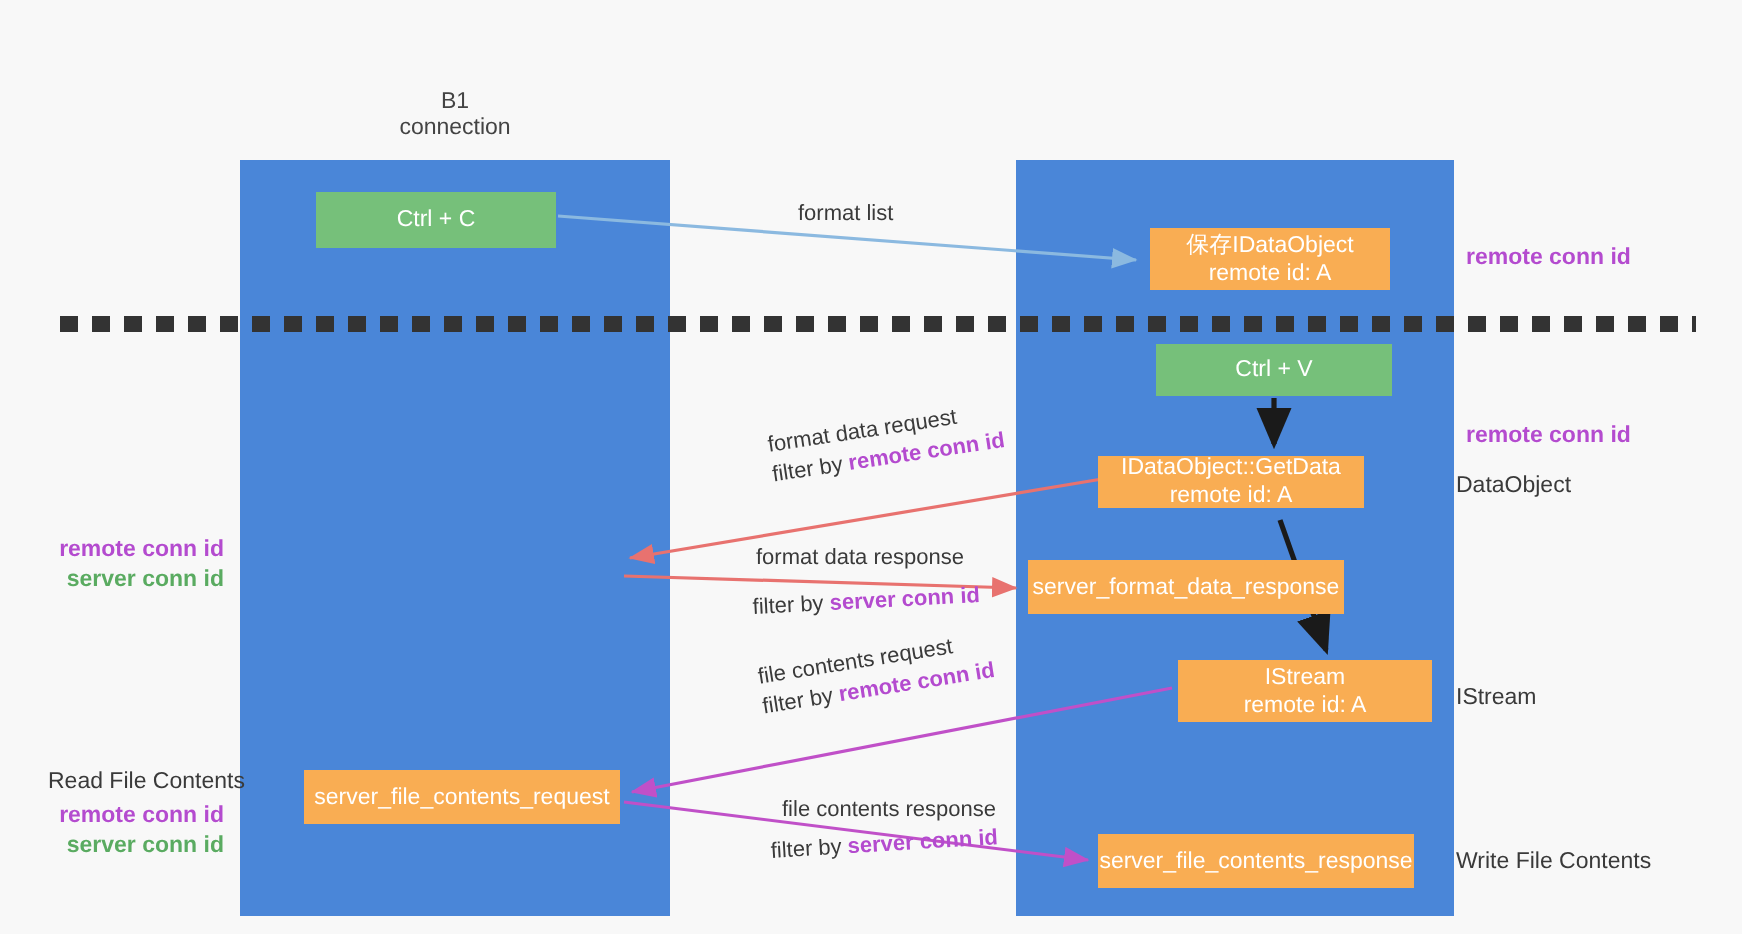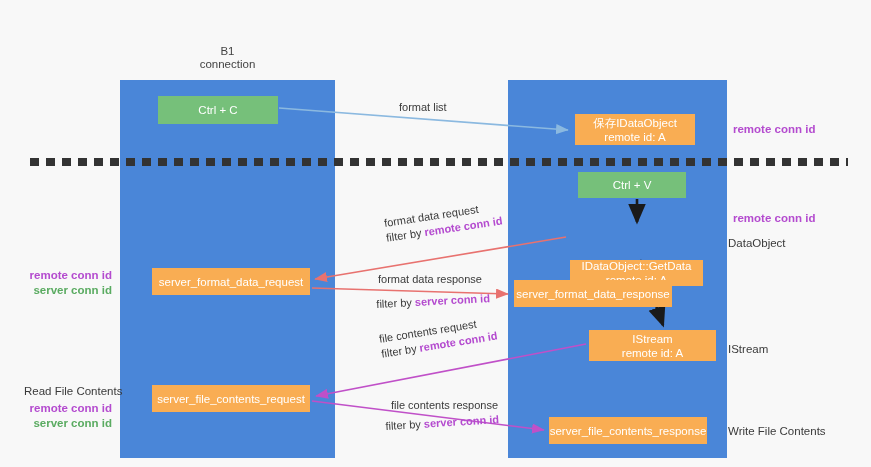--- a/index.html
+++ b/index.html
@@ -41,22 +41,22 @@
     position:absolute;display:flex;flex-direction:column;
     align-items:center;justify-content:center;
     color:#ffffff;font-size:11.5px;line-height:14px;text-align:center;
     box-sizing:border-box;
   }
   .node.green{background:#76c07a;justify-content:center;}
   .node.orange{background:#f9ad53;}
 
   #n-ctrlc{left:158px;top:96px;width:120px;height:28px;}
   #n-save-ido{left:575px;top:114px;width:120px;height:31px;}
-  #n-ctrlv{left:578px;top:172px;width:108px;height:26px;}
-  #n-getdata{left:570px;top:228px;width:133px;height:26px;margin-top:32px;}
+  #n-ctrlv{left:578px;top:172px;width:118px;height:26px;}
+  #n-getdata{left:549px;top:228px;width:133px;height:26px;}
   #n-sfdreq{left:152px;top:268px;width:158px;height:27px;}
   #n-sfdresp{left:514px;top:280px;width:158px;height:27px;}
   #n-istream{left:589px;top:330px;width:127px;height:31px;}
   #n-sfcreq{left:152px;top:385px;width:158px;height:27px;}
   #n-sfcresp{left:549px;top:417px;width:158px;height:27px;}
 
   
   .side{position:absolute;font-size:11.5px;line-height:15px;}
   .purple{color:#b44bcf;font-weight:bold;}
   .green-t{color:#5aab61;font-weight:bold;}
@@ -142,23 +142,20 @@
 
   <div class="node green" id="n-ctrlv">
     <span>Ctrl + V</span>
   </div>
 
   <div class="node orange" id="n-getdata">
     <span>IDataObject::GetData</span>
     <span>remote id: A</span>
   </div>
 
-  <div class="node orange" id="n-sfdreq">
-    <span>server_format_data_request</span>
-  </div>
 
   <div class="node orange" id="n-sfdresp">
     <span>server_format_data_response</span>
   </div>
 
   <div class="node orange" id="n-istream">
     <span>IStream</span>
     <span>remote id: A</span>
   </div>
 

